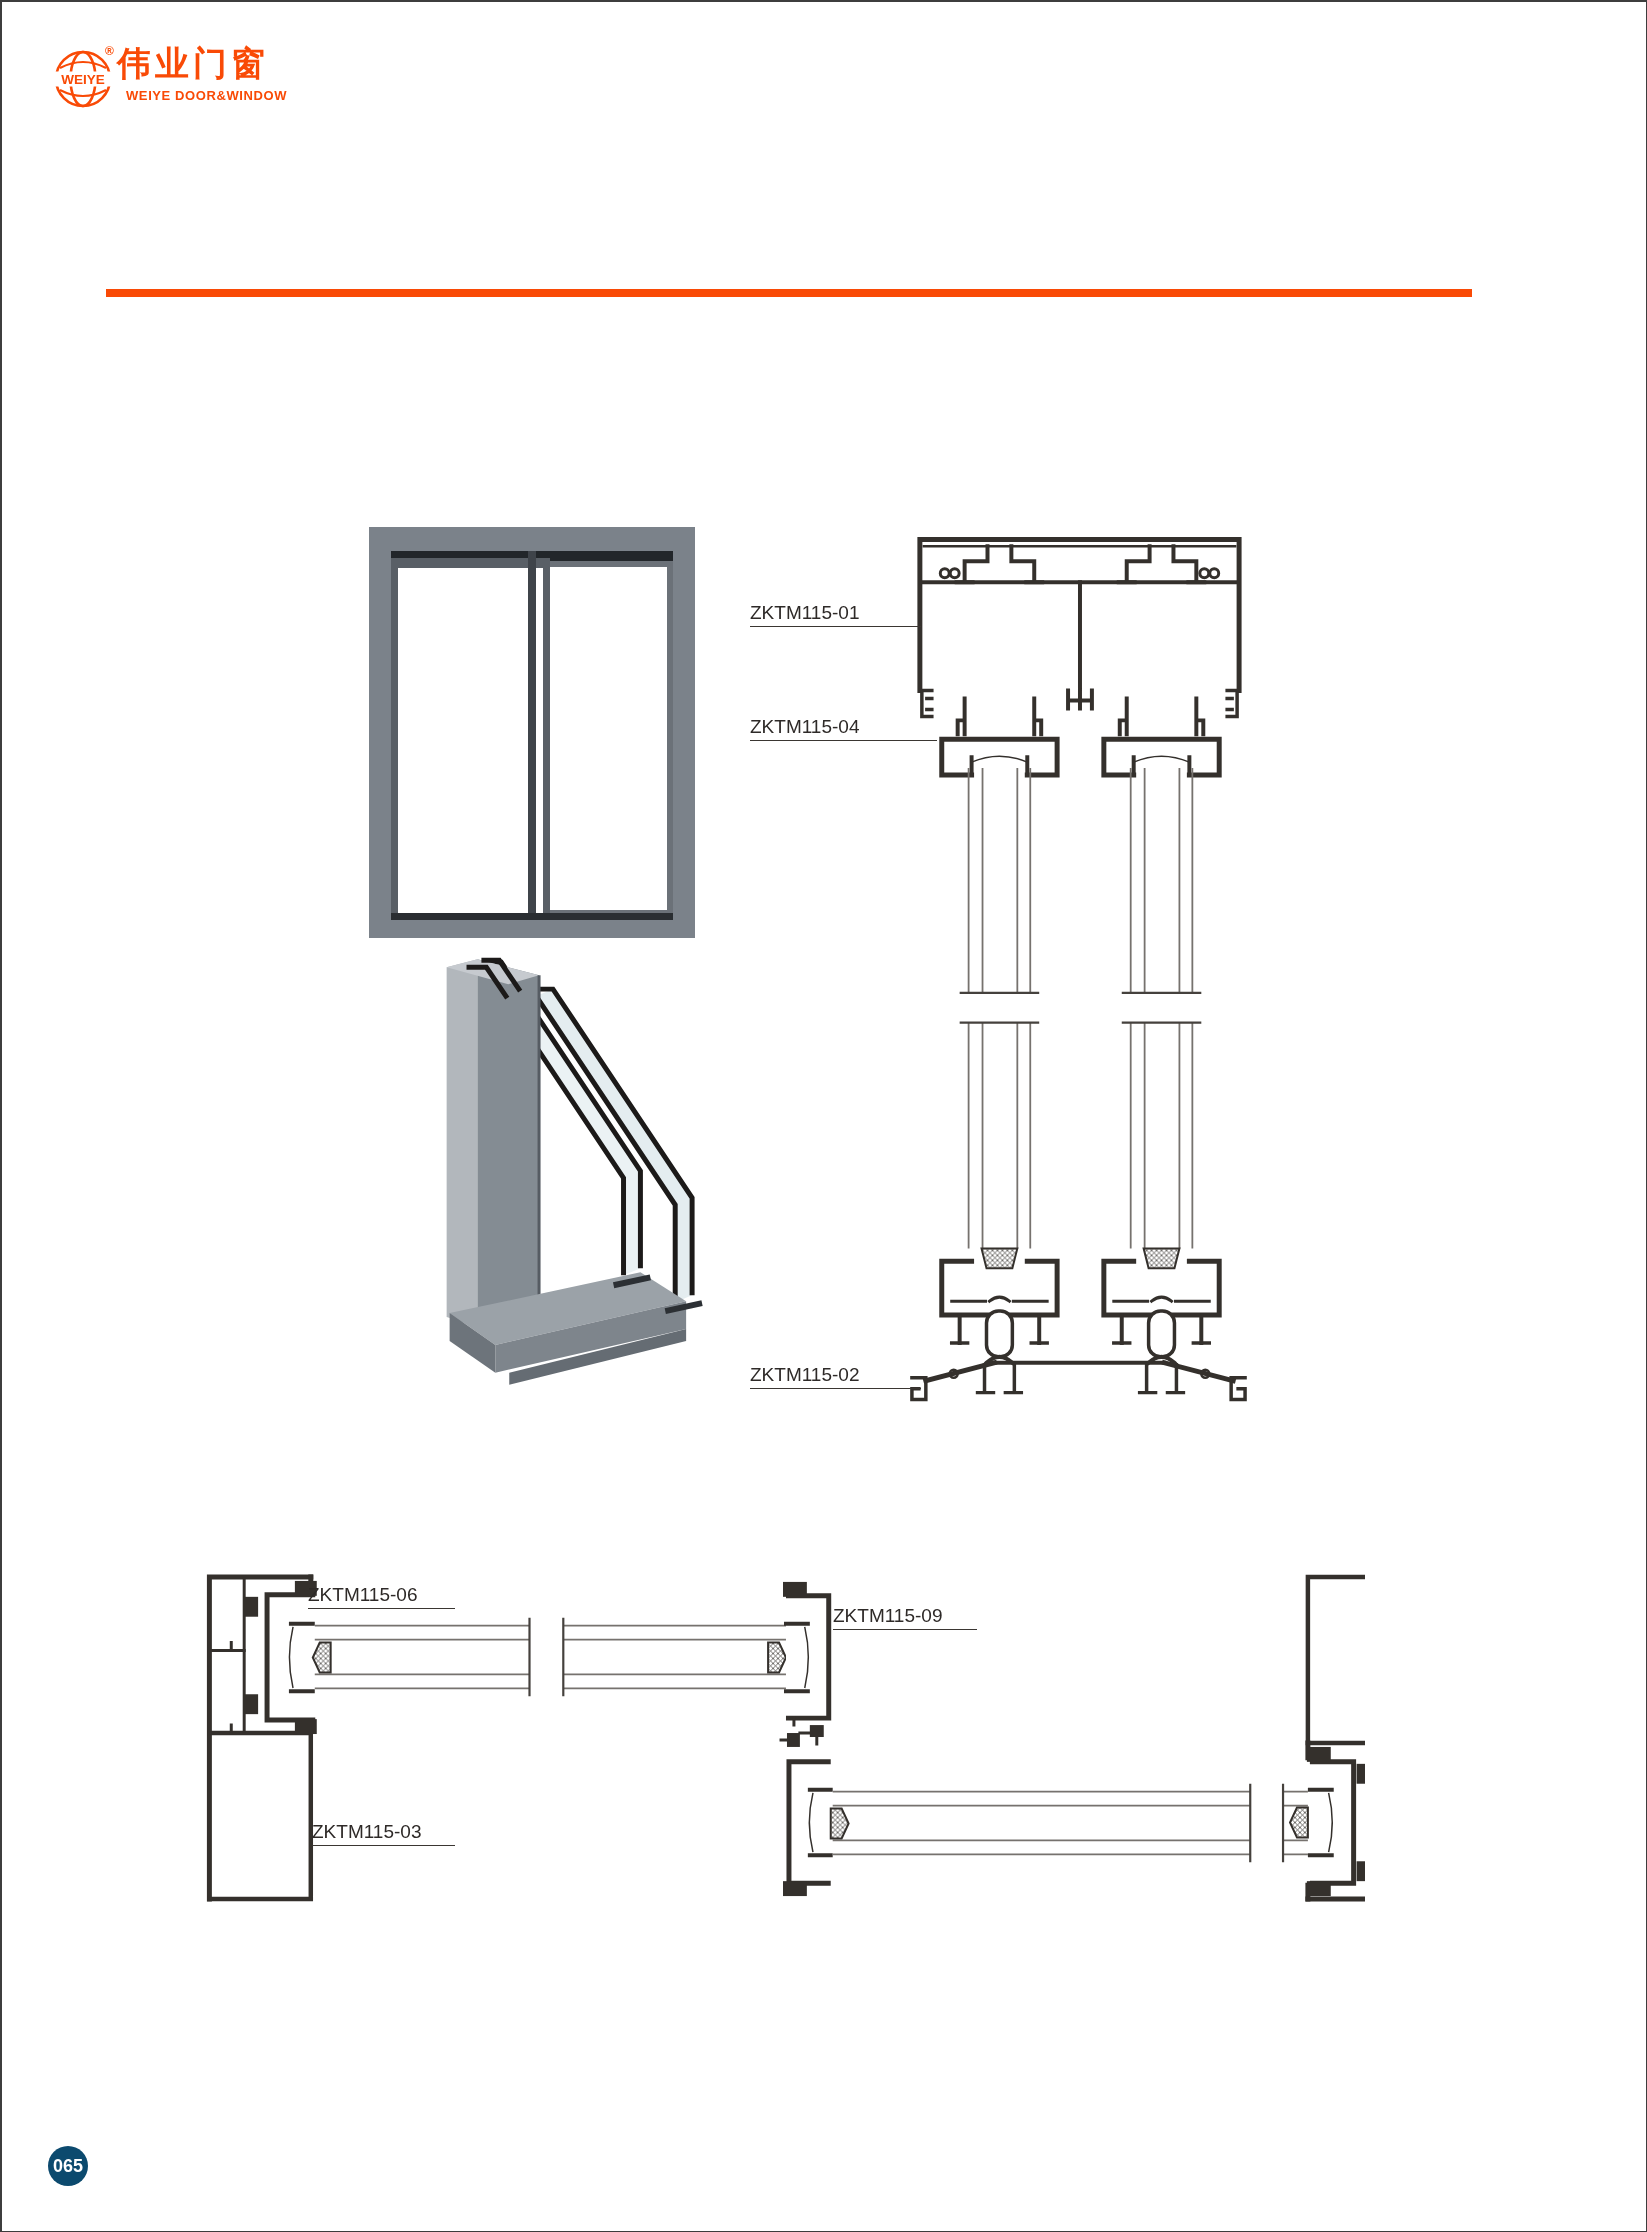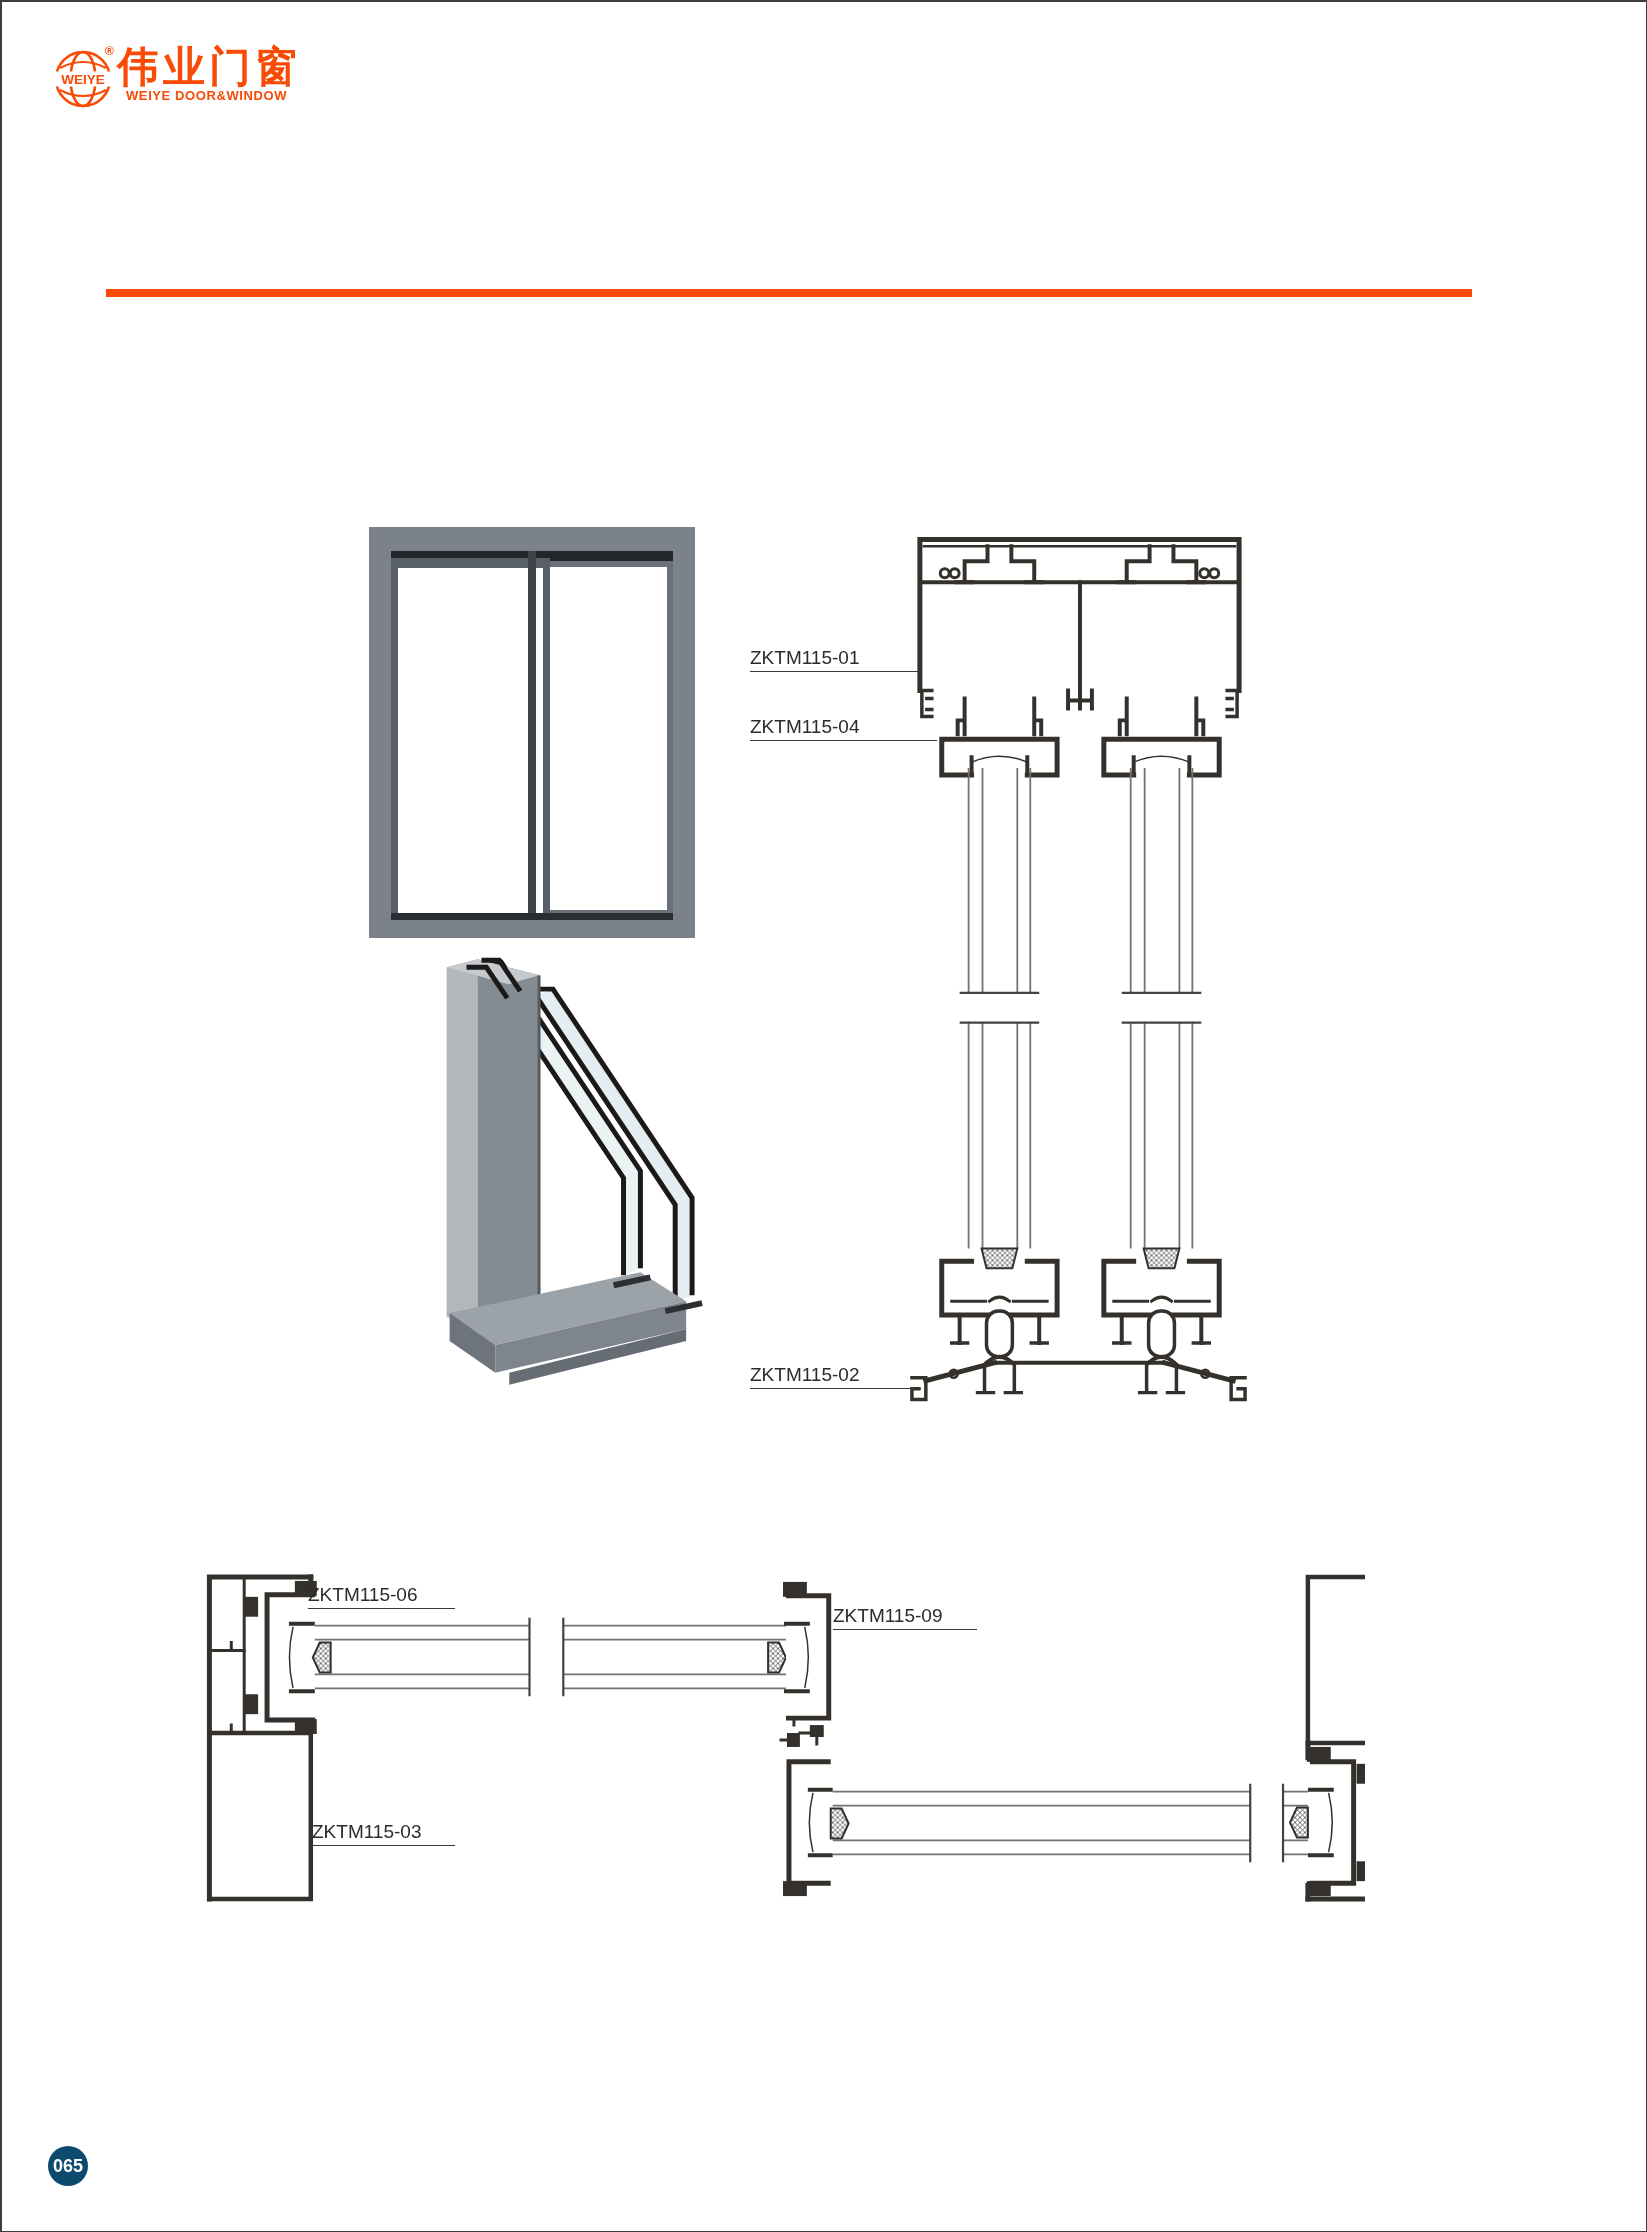--- a/index.html
+++ b/index.html
@@ -2,21 +2,21 @@
 <html><head>
 <meta charset="utf-8">
 <style>
   html,body{margin:0;padding:0;background:#e8e8e8;}
   .page{position:relative;width:1648px;height:2233px;background:#ffffff;
         border:2px solid #3d3d3d;box-sizing:border-box;overflow:hidden;
         font-family:"Liberation Sans","DejaVu Sans",sans-serif;}
   .abs{position:absolute;}
 
   
-  .logo-cn{position:absolute;left:115px;top:44px;font-size:42px;font-weight:bold;
+  .logo-cn{position:absolute;left:115px;top:44px;font-size:34px;font-weight:bold;
            color:#F94A06;letter-spacing:4px;line-height:1;}
   .logo-en{position:absolute;left:124px;top:87px;font-size:13px;font-weight:bold;
            color:#F94A06;letter-spacing:0.6px;line-height:1;}
   .logo-reg{position:absolute;left:103px;top:42px;font-size:12px;font-weight:bold;color:#F94A06;}
 
   
   .title{position:absolute;left:104px;top:207px;font-size:46px;font-weight:bold;
          color:#F94A06;letter-spacing:1px;line-height:1.15;}
   .rule{position:absolute;left:104px;top:287px;width:1366px;height:8px;background:#F94A06;}
 
@@ -29,21 +29,21 @@
   .sash-left{position:absolute;left:22px;top:31px;width:145px;bottom:18px;background:#fff;
              border:7px solid #595f66;border-top-width:10px;z-index:3;}
   .door-mid{position:absolute;left:159px;top:24px;width:8px;bottom:18px;background:#3f444a;z-index:4;}
   .door-bot{position:absolute;left:22px;right:22px;bottom:18px;height:7px;background:#2a2e32;z-index:5;}
 
   
   .plabel{position:absolute;height:26px;border-bottom:1.6px solid #3a3632;
           font-size:19px;color:#2e2a28;display:flex;align-items:flex-end;
           padding-bottom:2px;box-sizing:content-box;white-space:nowrap;}
   .plabel.r{}
-  .lbl01{left:748px;top:596px;width:171px;margin-top:45px;}
+  .lbl01{left:748px;top:596px;width:171px;}
   .lbl04{left:748px;top:710px;width:187px;}
   .lbl02{left:748px;top:1358px;width:171px;}
   .lbl06{left:306px;top:1578px;width:147px;}
   .lbl03{left:310px;top:1815px;width:143px;}
   .lbl07{left:831px;top:1599px;width:144px;}
 
   
   .badge{position:absolute;left:46px;top:2144px;width:40px;height:40px;border-radius:50%;
          background:#0c4a6e;color:#fff;font-size:18px;font-weight:bold;
          display:flex;align-items:center;justify-content:center;}

